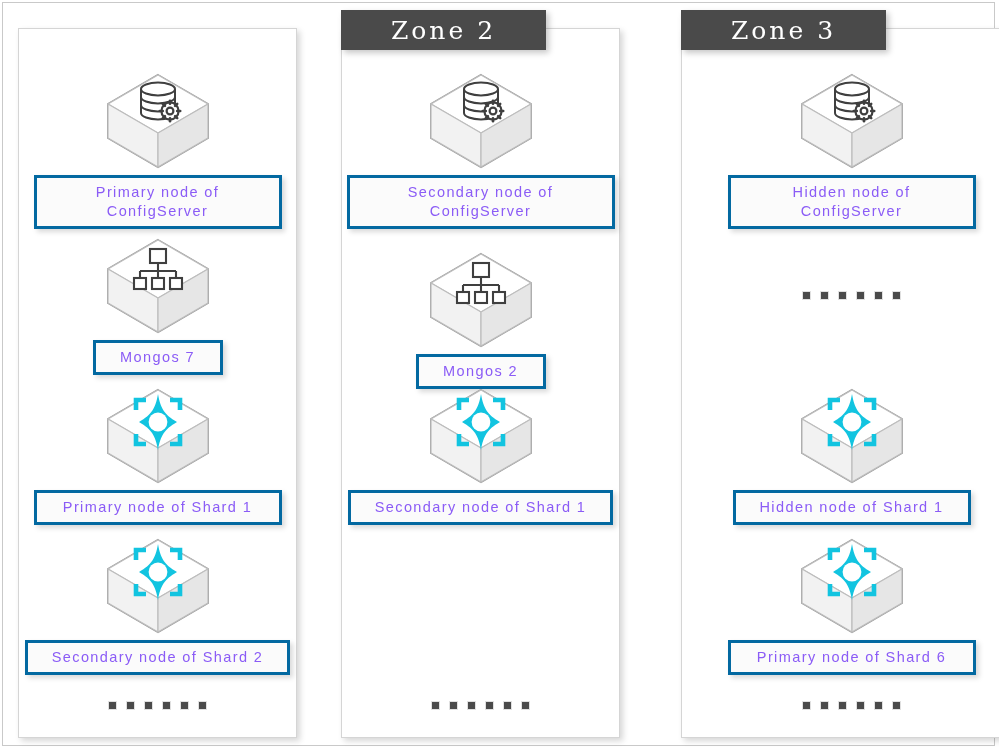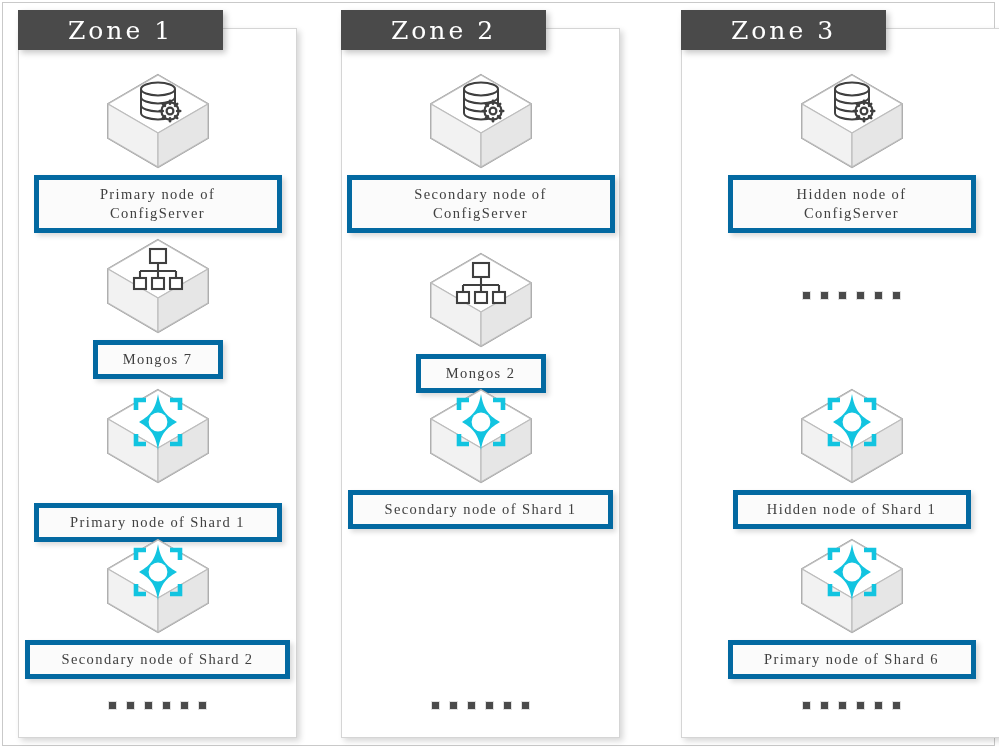--- a/index.html
+++ b/index.html
@@ -97,24 +97,24 @@
   .cube-wrap {
     width: 112px;
     height: 104px;
     position: relative;
   }
   .cube-wrap svg { display: block; }
 
   
   .node-label {
     background: #fbfbfb;
-    border: 5px solid #0369a1;
+    border: 3px solid #0369a1;
     box-sizing: border-box;
-    color: #404040;
-    font-family: Liberation Serif, serif;
+    color: #8b5cf6;
+    font-family: Liberation Sans, sans-serif;
     font-size: 14.5px;
     line-height: 19px;
     letter-spacing: 1.4px;
     text-align: center;
     padding: 5px 10px;
     box-shadow: 3px 3px 5px rgba(0,0,0,0.15);
     white-space: pre-line;
     margin-top: 2px;
   }
   .node-label.two-line { padding: 5px 14px; }
@@ -190,21 +190,21 @@
       <line x1="56" y1="37" x2="56" y2="44"></line>
       <line x1="74" y1="37" x2="74" y2="44"></line>
       <rect x="32" y="44" width="12" height="11" fill="#ffffff"></rect>
       <rect x="50" y="44" width="12" height="11" fill="#ffffff"></rect>
       <rect x="68" y="44" width="12" height="11" fill="#ffffff"></rect>
     </g>
   </svg>
             </div>
             <div class="node-label" style="width: 130px;">Mongos 7</div>
           </div>
-          <div class="node" style="top: 355px; gap: 13px;">
+          <div class="node" style="top: 355px;">
             <div class="cube-wrap">
               <svg width="112" height="104" viewBox="0 0 112 104">
     <polygon points="56,6 106,35 106,69 56,98 6,69 6,35" fill="#ffffff" stroke="#9a9a9a" stroke-width="2"></polygon>
     <polygon points="56,6 106,35 56,64 6,35" fill="#ffffff" stroke="#bdbdbd" stroke-width="1.2"></polygon>
     <polygon points="6,35 56,64 56,98 6,69" fill="#f2f2f2" stroke="#bdbdbd" stroke-width="1.2"></polygon>
     <polygon points="106,35 106,69 56,98 56,64" fill="#e6e6e6" stroke="#bdbdbd" stroke-width="1.2"></polygon>
 
     <g stroke="#12C4E0" stroke-width="4.6" fill="none" stroke-linecap="butt">
       <path d="M34,26 L34,16 L44,16"></path>
       <path d="M68,16 L78,16 L78,26"></path>
@@ -248,21 +248,20 @@
           <div class="ellipsis" style="top: 672px;">
             <i></i>
             <i></i>
             <i></i>
             <i></i>
             <i></i>
             <i></i>
           </div>
         </div>
     </div>
-    <div class="zone-title">Zone 1</div>
   </div>
 
   <div class="zone zone-2">
     <div class="zone-panel">
       <div class="node-list">
           <div class="node" style="top: 40px;">
             <div class="cube-wrap">
               <svg width="112" height="104" viewBox="0 0 112 104">
     <polygon points="56,6 106,35 106,69 56,98 6,69 6,35" fill="#ffffff" stroke="#9a9a9a" stroke-width="2"></polygon>
     <polygon points="56,6 106,35 56,64 6,35" fill="#ffffff" stroke="#bdbdbd" stroke-width="1.2"></polygon>

